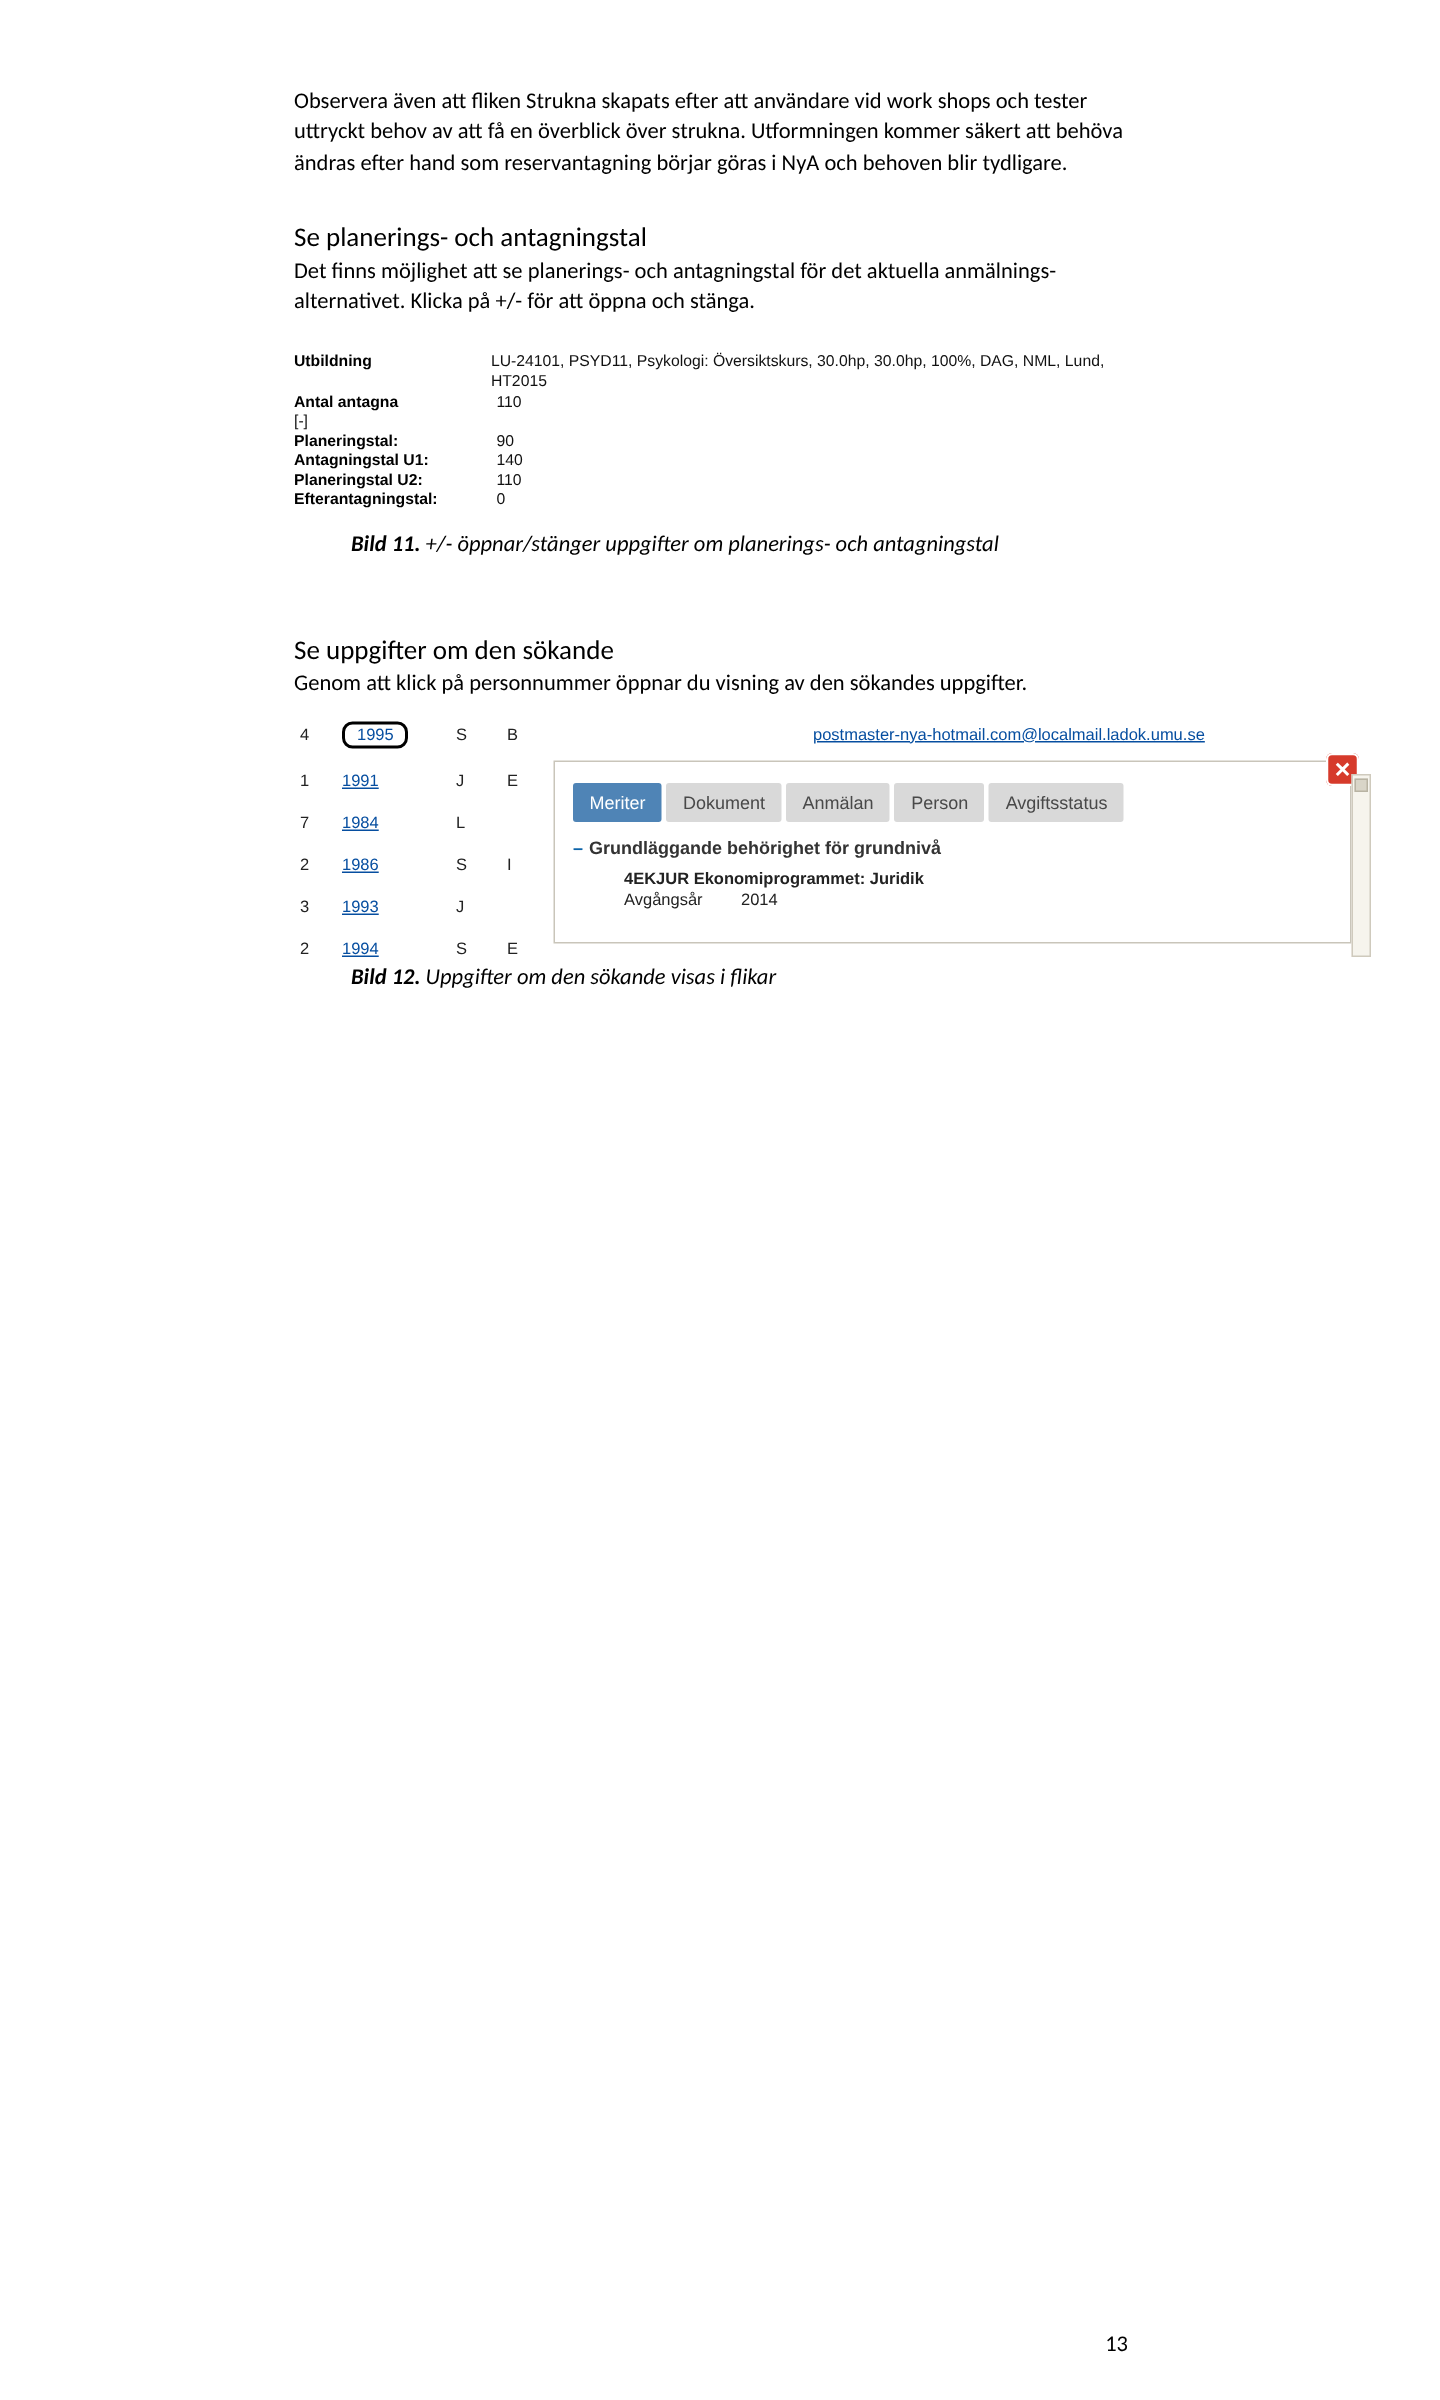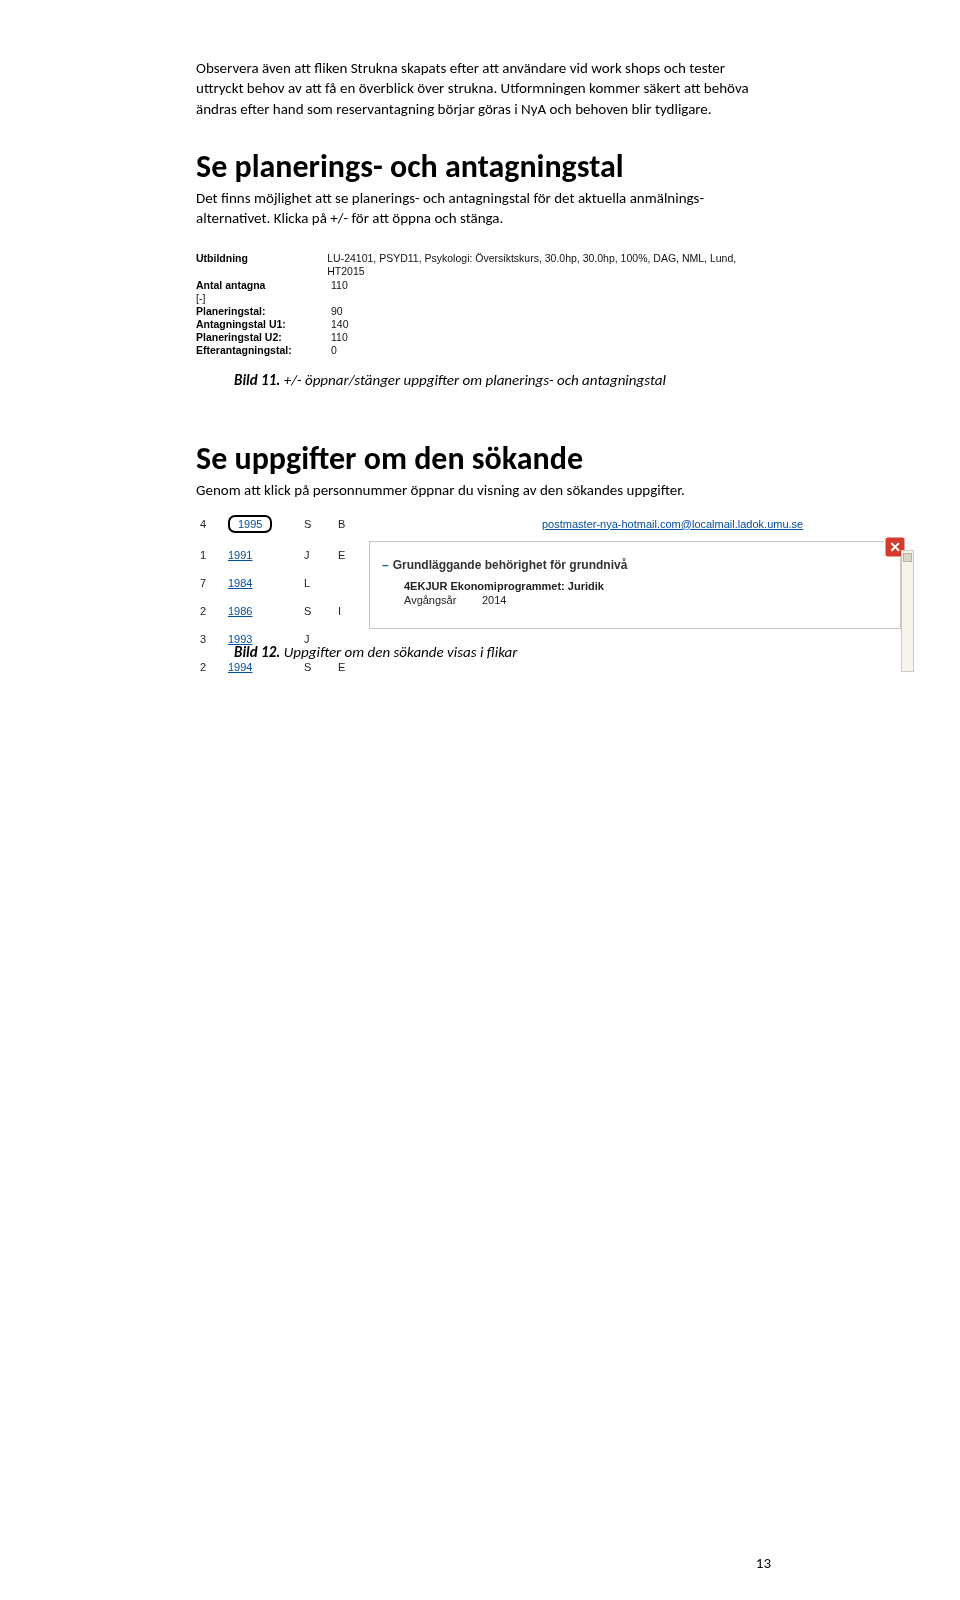--- a/index.html
+++ b/index.html
@@ -1,18 +1,18 @@
 <!DOCTYPE html>
 <html><head>
 <meta charset="utf-8">
 <style>
   html,body{margin:0;padding:0;background:#fff;color:#000;font-family:Calibri,Arial,sans-serif}
   .page{width:760px;min-height:1600px;margin:0 auto;padding:58px 96px 30px 96px;box-sizing:border-box;position:relative}
   .body-text{font-size:15px;line-height:1.35;margin:0 0 26px 0}
-  h2{font-size:32px;font-weight:700;margin:28px 0 2px 0}
+  h2{font-size:18px;font-weight:400;margin:28px 0 2px 0}
   .sub{font-size:15px;line-height:1.35;margin:0 0 24px 0}
   .img-wrap{margin:10px 0 14px 0;font-size:10.5px;color:#111;font-family:Arial,sans-serif}
   .kv{display:flex;gap:0;line-height:1.25}
   .kv .k{width:135px;font-weight:700;color:#000}
   .kv .k-normal{width:135px;font-weight:400}
   .kv .v{font-weight:400}
   .caption{font-style:italic;font-size:15px;margin:14px 0 50px 38px}
   .caption .lead{font-weight:700}
   
   .shot2{font-family:Arial,sans-serif;font-size:11px;color:#222;border:0}
@@ -20,31 +20,31 @@
   .toprow .pnr{color:#064ea0;}
   .pnr-box{display:inline-block;padding:1px 8px;border:2px solid #000;border-radius:7px}
   .email{color:#064ea0;text-decoration:underline}
   .panel{position:relative;margin-left:173px;margin-top:4px;border:1px solid #c9c5ba;background:#fff;padding:10px 10px 4px 12px;width:508px}
   .closex{position:absolute;top:-6px;right:-6px;width:22px;height:22px;border-radius:4px;background:#d63a2b;box-shadow:0 0 0 1.5px #fff inset;display:flex;align-items:center;justify-content:center;color:#fff;font-weight:700;font-size:14px}
   .tabs{display:flex;gap:3px;margin:4px 0 10px 0}
   .tab{padding:6px 11px;font-size:12px;background:#d9d9d9;color:#494949;border-radius:2px}
   .tab.active{background:#4f84b6;color:#fff}
   .panel h4{font-size:12px;font-weight:700;color:#333;margin:6px 0 8px 0}
   .panel h4 .minus{color:#0b63a9;font-weight:700;margin-right:4px}
-  .panel .prog{margin-left:22px}
+  .panel .prog{margin-left:34px}
   .panel .prog .pname{font-weight:700;font-size:11px;margin-bottom:2px}
   .panel .prog .kv2{display:flex;gap:6px;font-size:11px}
   .panel .prog .kv2 .k2{width:72px}
   .fade{height:18px;background:linear-gradient(#fff,#fff0)}
   .leftrows{position:absolute;left:0;top:0}
   .row2{display:grid;grid-template-columns:28px 76px 34px 34px;align-items:center;height:24px;padding:2px 4px}
   .row2 .pnr{color:#064ea0;text-decoration:underline}
   .scrollhint{position:absolute;right:-14px;top:8px;width:11px;height:120px;border:1px solid #cfcabd;background:#f6f4ed}
   .scrollhint .thumb{position:absolute;left:1px;top:2px;width:7px;height:7px;background:#d9d5c8;border:1px solid #b8b3a3}
-  .pagen{position:absolute;bottom:28px;right:89px;font-size:15px}
+  .pagen{position:absolute;bottom:28px;right:108px;font-size:15px}
 </style>
 </head>
 <body>
 
 <div class="page">
 
   <p class="body-text">Observera även att fliken Strukna skapats efter att användare vid work shops och tester uttryckt behov av att få en överblick över strukna. Utformningen kommer säkert att behöva ändras efter hand som reservantagning börjar göras i NyA och behoven blir tydligare.</p>
 
   <h2>Se planerings- och antagningstal</h2>
   <p class="sub" style="white-space:pre-line">Det finns möjlighet att se planerings- och antagningstal för det aktuella anmälnings-
@@ -130,20 +130,27 @@
             <div>S</div>
             <div>E</div>
           </div>
       </div>
 
       <div class="panel">
         <div class="closex">✕</div>
         <div class="scrollhint">
             <div class="thumb"></div>
           </div>
+        <div class="tabs">
+          <div class="tab active">Meriter</div>
+          <div class="tab">Dokument</div>
+          <div class="tab">Anmälan</div>
+          <div class="tab">Person</div>
+          <div class="tab">Avgiftsstatus</div>
+        </div>
         <h4><span class="minus">–</span><span>Grundläggande behörighet för grundnivå</span></h4>
         <div class="prog">
           <div class="pname">4EKJUR Ekonomiprogrammet: Juridik</div>
           <div class="kv2">
               <div class="k2">Avgångsår</div>
               <div>2014</div>
             </div>
         </div>
         <div class="fade"></div>
       </div>

